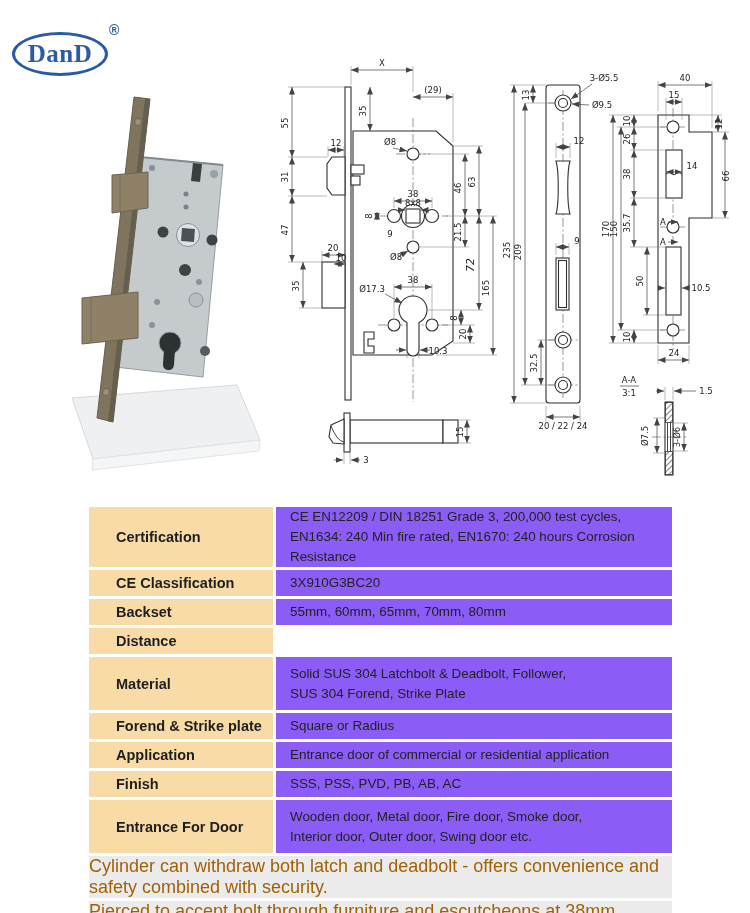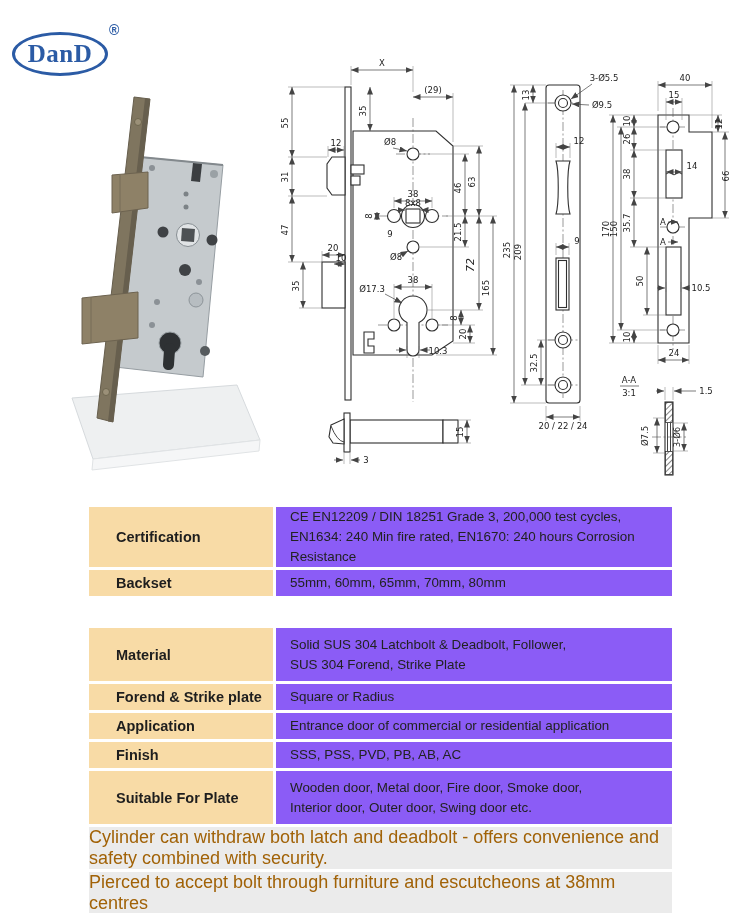--- a/index.html
+++ b/index.html
@@ -361,44 +361,49 @@
     </g>
   </svg>
 
   <div class="spec">
     <div class="srow h2">
       <div class="lcell">Certification</div>
       <div class="vcell">CE EN12209 / DIN 18251 Grade 3, 200,000 test cycles,
 EN1634: 240 Min fire rated, EN1670: 240 hours Corrosion Resistance</div>
     </div>
     <div class="srow h1">
+      <div class="lcell">CE Classification</div>
+      <div class="vcell">3X910G3BC20</div>
+    </div>
+    <div class="srow h1">
       <div class="lcell">Backset</div>
       <div class="vcell">55mm, 60mm, 65mm, 70mm, 80mm</div>
     </div>
     <div class="srow h1">
+      <div class="lcell">Distance</div>
     </div>
     <div class="srow h2">
       <div class="lcell">Material</div>
       <div class="vcell">Solid SUS 304 Latchbolt &amp; Deadbolt, Follower,
 SUS 304 Forend, Strike Plate</div>
     </div>
     <div class="srow h1">
       <div class="lcell">Forend &amp; Strike plate</div>
       <div class="vcell">Square or Radius</div>
     </div>
     <div class="srow h1">
       <div class="lcell">Application</div>
       <div class="vcell">Entrance door of commercial or residential application</div>
     </div>
     <div class="srow h1">
       <div class="lcell">Finish</div>
       <div class="vcell">SSS, PSS, PVD, PB, AB, AC</div>
     </div>
     <div class="srow h2">
-      <div class="lcell">Suitable For Plate</div>
+      <div class="lcell">Entrance For Door</div>
       <div class="vcell">Wooden door, Metal door, Fire door, Smoke door,
 Interior door, Outer door, Swing door etc.</div>
     </div>
     <div class="note">Cylinder can withdraw both latch and deadbolt - offers convenience and safety combined with security.</div>
     <div class="note">Pierced to accept bolt through furniture and escutcheons at 38mm centres</div>
   </div>
 
 </div>
 
 </body></html>

